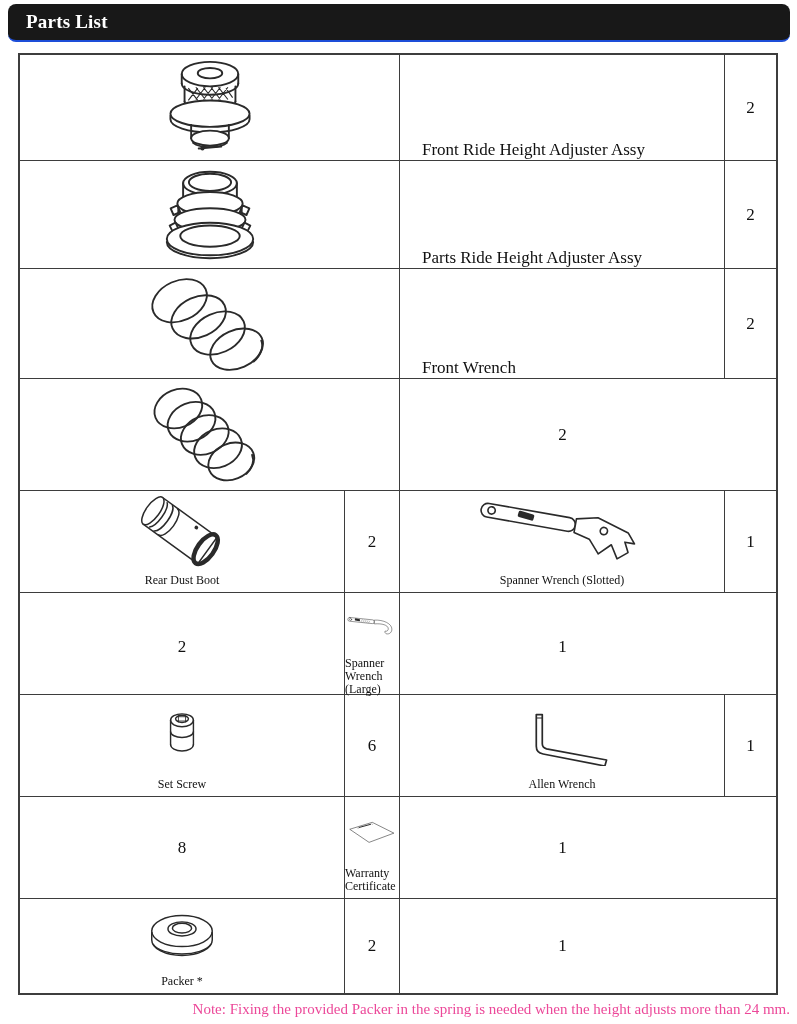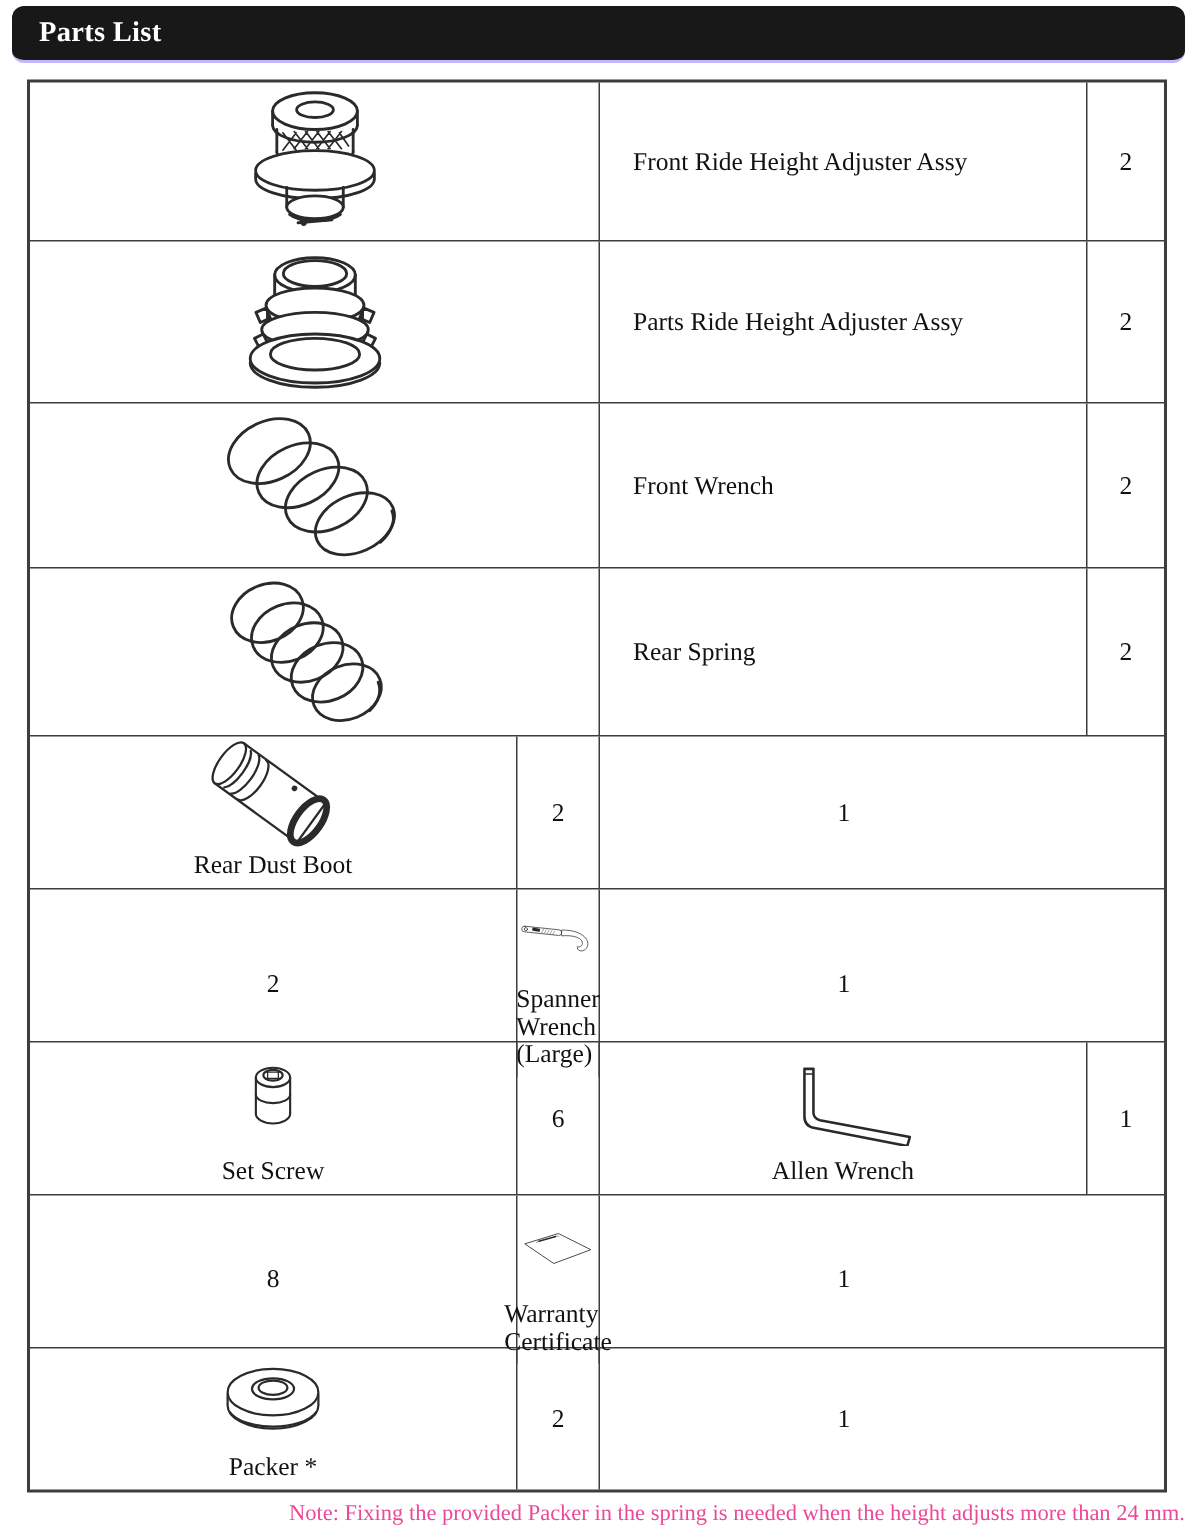--- a/index.html
+++ b/index.html
@@ -5,41 +5,41 @@
   html,body{margin:0;padding:0;background:#ffffff;}
   .page{
     position:relative;width:797px;height:1024px;background:#ffffff;
     font-family:"Liberation Serif","DejaVu Serif",serif;color:#111;
     overflow:hidden;
   }
   .header-bar{
     position:absolute;left:8px;top:4px;width:782px;height:38px;
     background:#181818;border-radius:8px;box-sizing:border-box;
     display:flex;align-items:center;padding-left:18px;
-    border-bottom:2px solid #c4b5fd;
+    border-bottom:2px solid #1d4ed8;
   }
   .header-bar .title{
     color:#fff;font-weight:bold;font-size:19px;letter-spacing:.2px;
   }
   .parts-table{
     position:absolute;left:18px;top:53px;width:760px;height:942px;
     border:2px solid #3d3d3d;box-sizing:border-box;background:#fff;
   }
   .row{display:grid;box-sizing:border-box;}
   .row + .row{border-top:1px solid #3d3d3d;}
   .row.type-a{grid-template-columns:380px 325px auto;}
   .row.type-b{grid-template-columns:325px 55px 325px auto;}
   .cell{box-sizing:border-box;min-width:0;}
   .cell:not(:last-child){border-right:1px solid #3d3d3d;}
   .img-cell{display:flex;align-items:center;justify-content:center;}
-  .name-cell{display:flex;align-items:center;padding-left:22px;font-size:17px;}
+  .name-cell{display:flex;align-items:flex-end;padding-left:22px;font-size:17px;}
   .qty-cell{display:flex;align-items:center;justify-content:center;font-size:17px;}
   .part-cell{display:flex;flex-direction:column;align-items:center;justify-content:flex-end;}
   .part-cell .art{flex:1;display:flex;align-items:center;justify-content:center;width:100%;}
-  .part-cell .caption{font-size:17px;margin-bottom:5px;line-height:1.1;}
+  .part-cell .caption{font-size:12px;margin-bottom:5px;line-height:1.1;}
   .note{
     position:absolute;top:1001px;right:7px;font-size:15px;color:#ec4899;
     white-space:nowrap;
   }
   svg{display:block;}
   .ln{stroke:#2a2a2a;stroke-width:2;fill:none;stroke-linecap:round;stroke-linejoin:round;}
   .lnw{stroke:#2a2a2a;stroke-width:2;fill:#ffffff;stroke-linecap:round;stroke-linejoin:round;}
   .thick{stroke:#2a2a2a;stroke-width:6;fill:none;}
   .dark{fill:#2a2a2a;stroke:none;}
   .thin{stroke:#2a2a2a;stroke-width:1.2;fill:none;}
@@ -128,23 +128,20 @@
       <div class="cell img-cell">
         <svg width="148" height="104" viewBox="0 0 155 110">
           <ellipse class="ln" cx="44" cy="27" rx="26" ry="20" transform="rotate(-22 44 27)"></ellipse>
           <ellipse class="ln" cx="58" cy="41" rx="26" ry="20" transform="rotate(-22 58 41)"></ellipse>
           <ellipse class="ln" cx="72" cy="55" rx="26" ry="20" transform="rotate(-22 72 55)"></ellipse>
           <ellipse class="ln" cx="86" cy="69" rx="26" ry="20" transform="rotate(-22 86 69)"></ellipse>
           <ellipse class="ln" cx="100" cy="83" rx="25" ry="19" transform="rotate(-22 100 83)"></ellipse>
           <path class="ln" d="M116,96 a24,18 -22 0 0 6,-20"></path>
         </svg>
       </div>
-      <div class="cell name-cell">
-        <span>Rear Spring</span>
-      </div>
       <div class="cell qty-cell">
         <span>2</span>
       </div>
     </div>
 
     <div class="row type-b" style="height:102px">
       <div class="cell part-cell">
         <div class="art">
           <svg width="122" height="72" viewBox="0 0 160 96">
             <g transform="rotate(36 80 48)">
@@ -154,20 +151,34 @@
               <ellipse class="thick" cx="119" cy="48" rx="11" ry="23"></ellipse>
               <circle class="dark" cx="92" cy="32" r="2.5"></circle>
             </g>
           </svg>
         </div>
         <div class="caption">Rear Dust Boot</div>
       </div>
       <div class="cell qty-cell">
         <span>2</span>
       </div>
+      <div class="cell part-cell">
+        <div class="art">
+          <svg width="188" height="68" viewBox="0 0 230 84">
+            <g transform="rotate(10 110 40)">
+              <rect class="lnw" x="12" y="22" width="118" height="17" rx="8.5"></rect>
+              <circle class="ln" cx="25" cy="30" r="4.5"></circle>
+              <rect class="dark" x="58" y="25" width="20" height="8" rx="2" transform="rotate(6 68 29)"></rect>
+              <path class="lnw" d="M130,22 L156,16 L196,28 L206,40 L194,40 L200,52 L188,62 L178,46 L164,60 L150,44 L130,39 Z"></path>
+              <circle class="ln" cx="166" cy="31" r="4.5"></circle>
+            </g>
+          </svg>
+        </div>
+        <div class="caption">Spanner Wrench (Slotted)</div>
+      </div>
       <div class="cell qty-cell">
         <span>1</span>
       </div>
     </div>
 
     <div class="row type-b" style="height:102px">
       <div class="cell qty-cell">
         <span>2</span>
       </div>
       <div class="cell part-cell">

